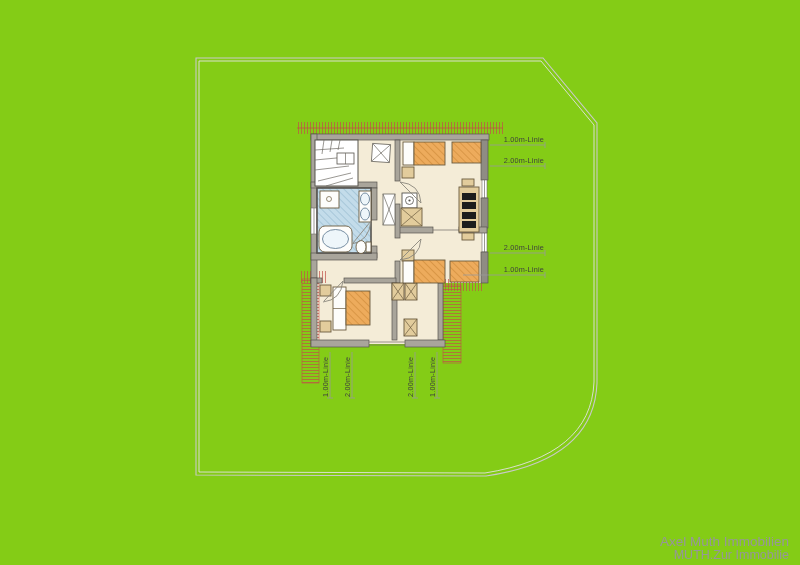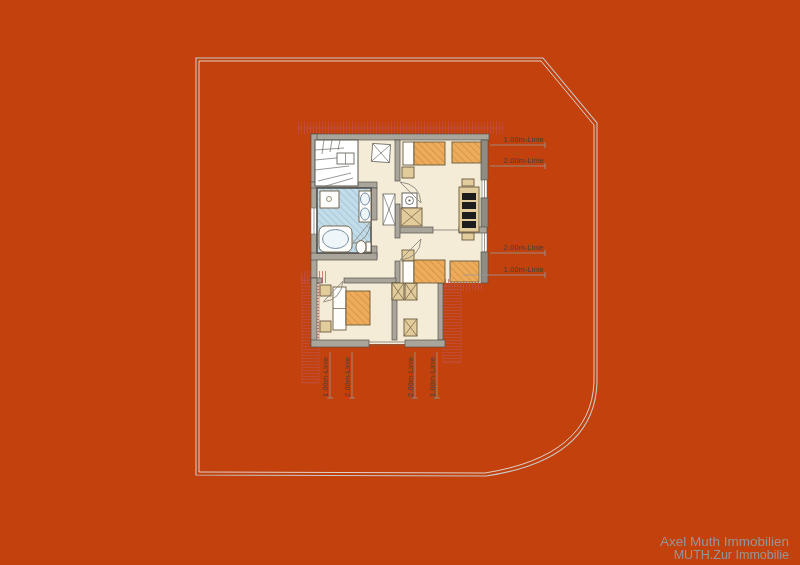--- a/index.html
+++ b/index.html
@@ -1,16 +1,16 @@
 <!DOCTYPE html>
 <html><head>
 <meta charset="utf-8">
 <style>
   html,body{margin:0;padding:0;background:#ffffff;}
-  .canvas{position:relative;width:800px;height:565px;background:#c2410c;overflow:hidden;
+  .canvas{position:relative;width:800px;height:565px;background:#84cc16;overflow:hidden;
           font-family:"Liberation Sans",sans-serif;}
   svg{display:block;}
   .dim-label{font-family:"Liberation Sans",sans-serif;font-size:7.3px;fill:#3f3f3f;letter-spacing:.2px;}
   .footer-line1{font-family:"Liberation Sans",sans-serif;font-size:13.5px;fill:#96969a;}
   .footer-line2{font-family:"Liberation Sans",sans-serif;font-size:12.5px;fill:#96969a;}
   .wall{fill:#a9a59b;stroke:#57544d;stroke-width:.7;}
   .wall-dark{fill:#8f8c84;stroke:#57544d;stroke-width:.7;}
   .thin{stroke:#6f6c64;stroke-width:.7;fill:none;}
   .door{stroke:#8a877d;stroke-width:.9;fill:none;}
   .furn{fill:#e2cc9c;stroke:#6b5b3f;stroke-width:.9;}

